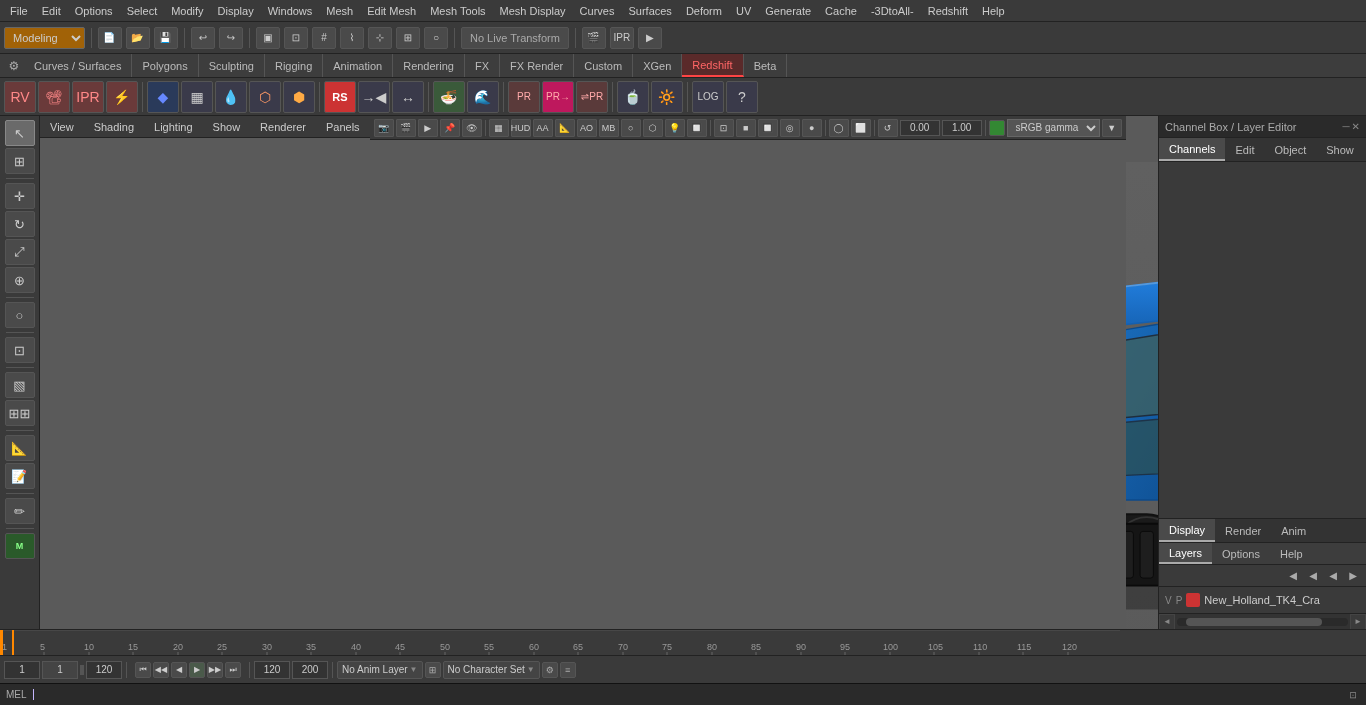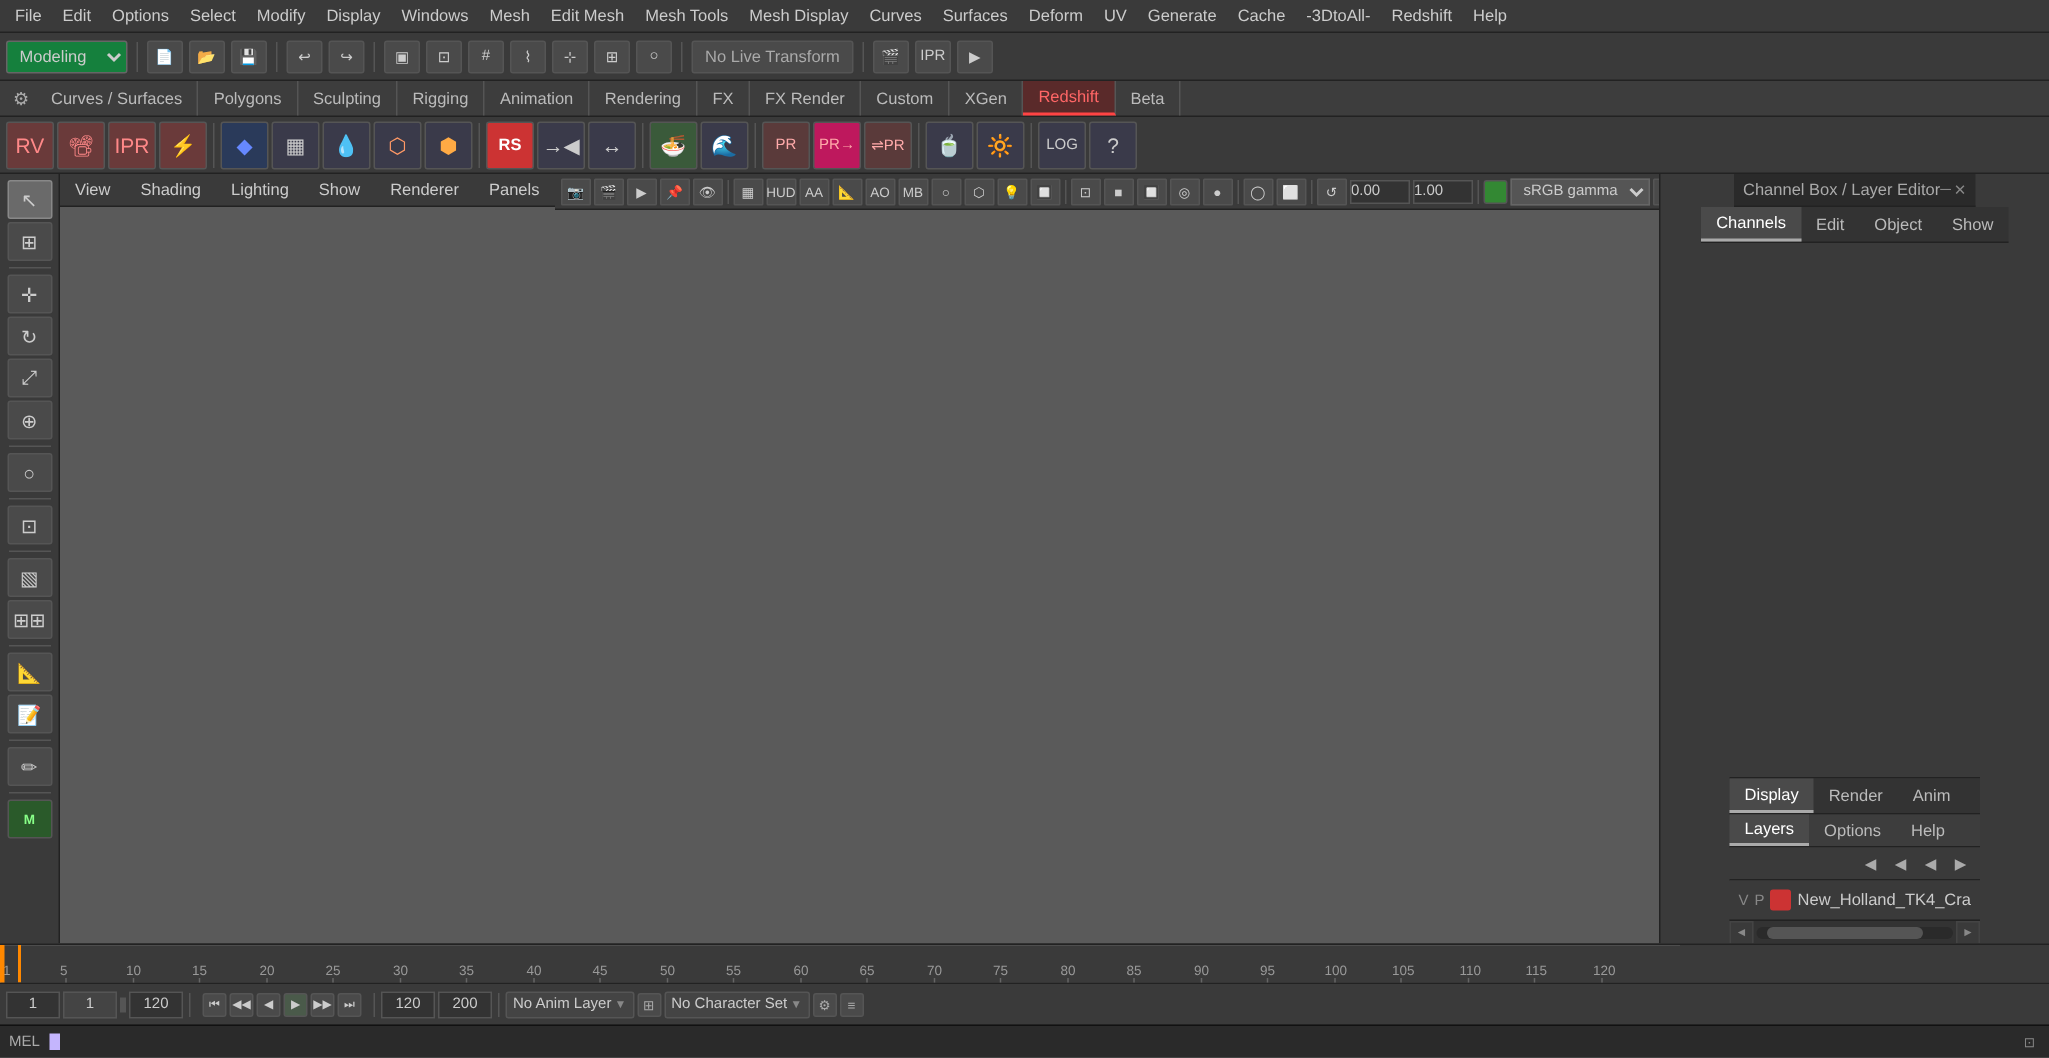--- a/index.html
+++ b/index.html
@@ -54,21 +54,21 @@
       font-size: 10px;
       border-radius: 2px;
     }
     .toolbar-divider {
       width: 1px;
       height: 20px;
       background: #555;
       margin: 0 2px;
     }
     .mode-dropdown {
-      background: #15803d;
+      background: #a16207;
       border: 1px solid #666;
       color: #ccc;
       padding: 1px 4px;
       font-size: 11px;
       height: 22px;
       border-radius: 2px;
       cursor: pointer;
     }
     .live-transform-label {
       background: #4a4a4a;
@@ -244,20 +244,21 @@
       height: 16px;
       background: #555;
       margin: 0 1px;
     }
     .vp-input {
       background: #333;
       border: 1px solid #555;
       color: #ccc;
       width: 40px;
       height: 16px;
+      text-align: center;
       font-size: 10px;
     }
     .vp-color-dropdown {
       background: #555;
       border: 1px solid #666;
       color: #ccc;
       padding: 0 4px;
       font-size: 10px;
       height: 18px;
       cursor: pointer;
@@ -462,21 +463,21 @@
       align-items: center;
       background: #2a2a2a;
       height: 22px;
       border-top: 1px solid #111;
       padding: 0 6px;
       gap: 4px;
     }
     .cmd-lang {
       color: #aaa;
       font-size: 10px;
-      border-right: 7px solid #c4b5fd;
+      border-right: 1px solid #c4b5fd;
       padding-right: 6px;
     }
     .cmd-input {
       flex: 1;
       background: transparent;
       border: none;
       color: #ccc;
       font-size: 10px;
       outline: none;
     }
@@ -842,21 +843,21 @@
           <line x1="25" y1="25" x2="45" y2="35" stroke="#ff5555" stroke-width="2"></line>
           <line x1="25" y1="25" x2="10" y2="35" stroke="#55ff55" stroke-width="2"></line>
           <line x1="25" y1="25" x2="25" y2="5" stroke="#5555ff" stroke-width="2"></line>
           <text x="46" y="38" fill="#ff5555" font-size="8">x</text>
           <text x="4" y="38" fill="#55ff55" font-size="8">y</text>
           <text x="22" y="5" fill="#5555ff" font-size="8">z</text>
         </svg>
       </div>
     </div>
 
-    <div id="right-panel" style="width:260px; display:flex; flex-direction:column; background:#3a3a3a; border-left:1px solid #222;align-items:center;">
+    <div id="right-panel" style="width:208px; display:flex; flex-direction:column; background:#3a3a3a; border-left:1px solid #222;">
 
       <div id="right-panel-header" style="display:flex; align-items:center; justify-content:space-between; background:#2a2a2a; height:22px; padding:0 6px; border-bottom:1px solid #222;">
         <span style="font-size:11px; color:#aaa;">Channel Box / Layer Editor</span>
         <div style="display:flex; gap:2px;">
           <span style="cursor:pointer; color:#888; font-size:10px;">─</span>
           <span style="cursor:pointer; color:#888; font-size:10px;">✕</span>
         </div>
       </div>
 
       <div id="channel-tabs" style="display:flex; background:#333; height:24px; border-bottom:1px solid #222;">

